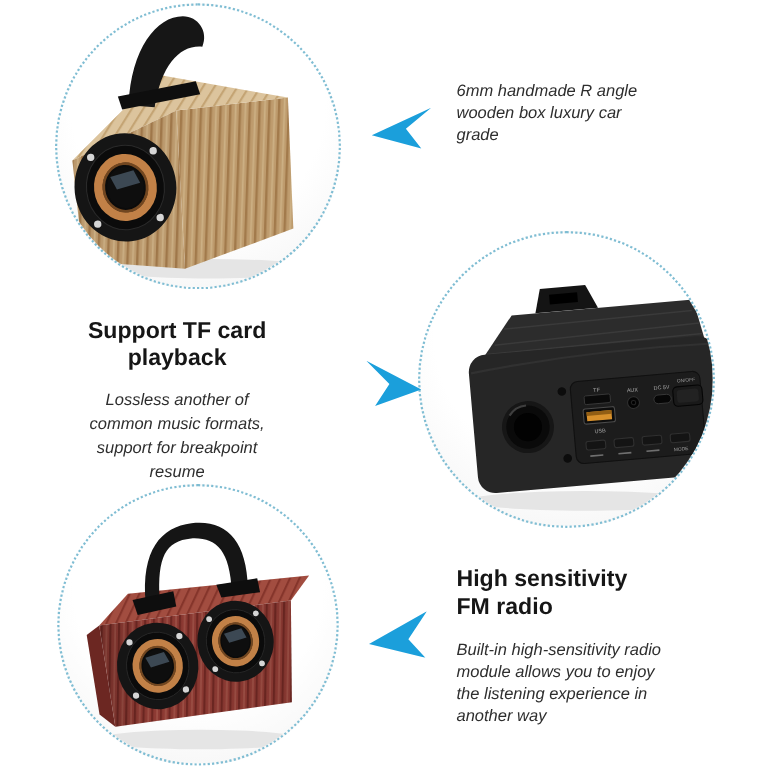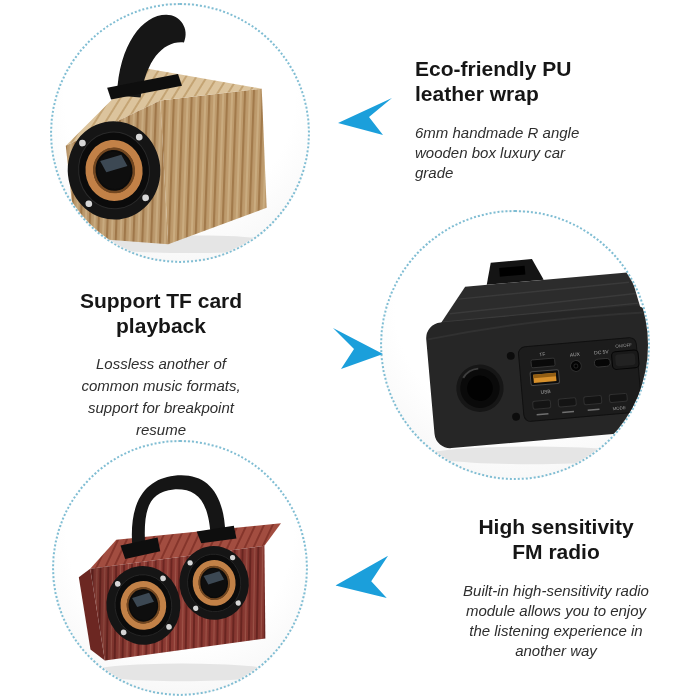--- a/index.html
+++ b/index.html
@@ -16,21 +16,21 @@
         color:var(--body-color,#2e2e2e);white-space:pre-line;font-style:italic;}
   .arrow{position:absolute;fill:var(--arrow-color,#1b9fdb);}
   #photo1{left:50px;top:3px;width:260px;height:260px;}
   #text1{left:415px;top:56px;width:275px;}
   #arrow1{left:338px;top:98px;width:54px;height:40px;}
   #photo2{left:380px;top:210px;width:270px;height:270px;}
   #text2{left:15px;top:288px;width:292px;text-align:center;}
   #text2 p{line-height:22px;margin-top:15px;}
   #arrow2{left:333px;top:328px;width:50px;height:44px;}
   #photo3{left:52px;top:440px;width:256px;height:256px;}
-  #text3{left:415px;top:514px;width:282px;text-align:center;}
+  #text3{left:415px;top:514px;width:282px;}
   #arrow3{left:335px;top:558px;width:55px;height:42px;transform:rotate(-5deg);}
   .plabel{font-size:5px;fill:#a8a8a8;text-anchor:middle;font-family:"Liberation Sans",sans-serif;}
   .plabel-sm{font-size:4.5px;fill:#9a9a9a;text-anchor:middle;font-family:"Liberation Sans",sans-serif;}
 </style>
 </head>
 <body>
 
 <div class="canvas">
 
   <div class="photo" id="photo1">
@@ -67,22 +67,20 @@
       <polygon points="14,143 110,97 118,243 24,236" fill="#000" opacity="0.05"></polygon>
       <path d="M66,92 C68,40 92,10 116,10 C130,10 140,24 134,38 C114,36 96,54 90,94 Z" fill="#161616"></path>
       <polygon points="56,84 128,70 132,82 60,96" fill="#0e0e0e"></polygon>
       <g transform="translate(63,168) rotate(-6)">
           <use href="#drvA"></use>
         </g>
     </svg>
   </div>
 
   <div class="tb" id="text1">
-    <h2>Eco-friendly PU
-leather wrap</h2>
     <p>6mm handmade R angle
 wooden box luxury car
 grade</p>
   </div>
 
   <svg class="arrow" id="arrow1" viewBox="0 0 54 40">
     <polygon points="0,25 54,0 31,19 45,37"></polygon>
   </svg>
 
   <div class="photo" id="photo2">

